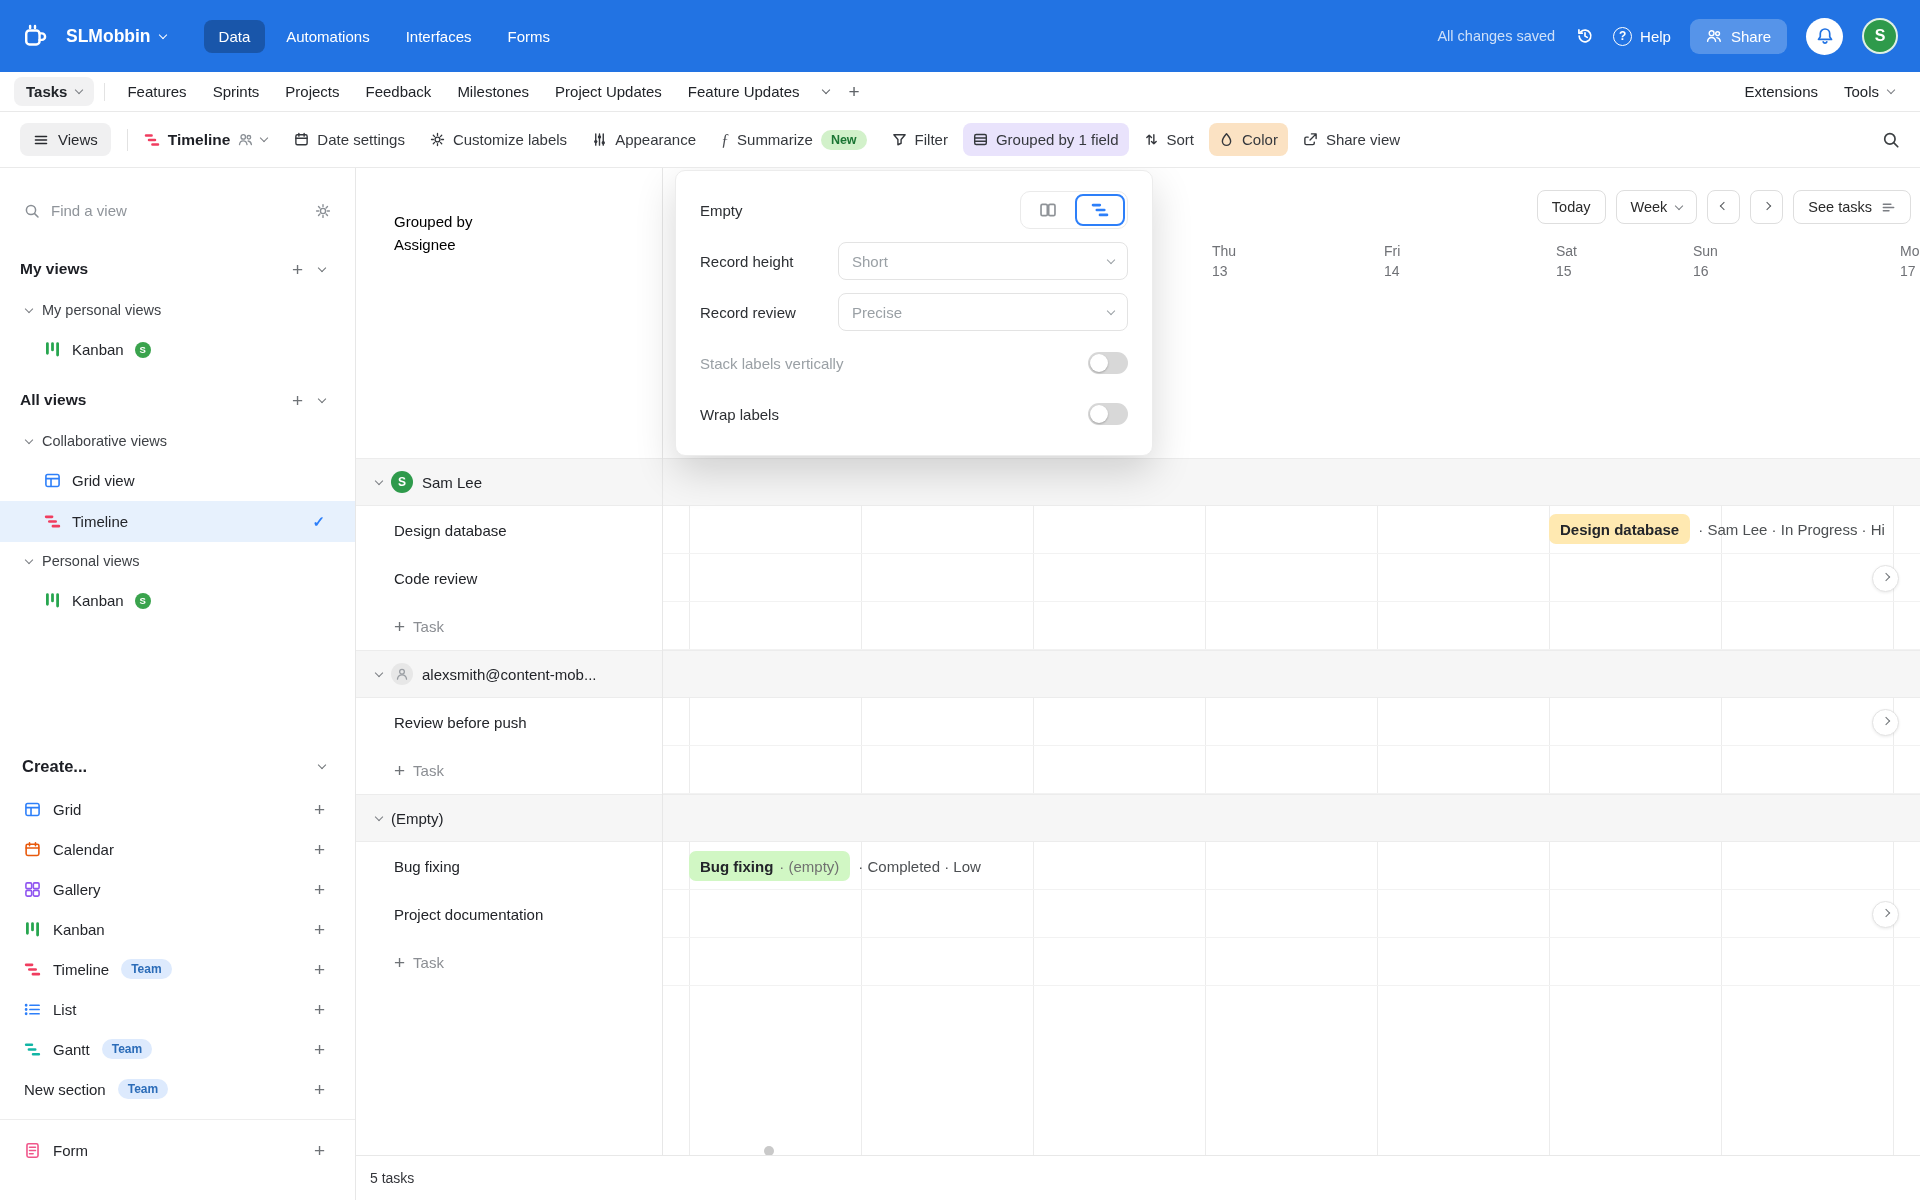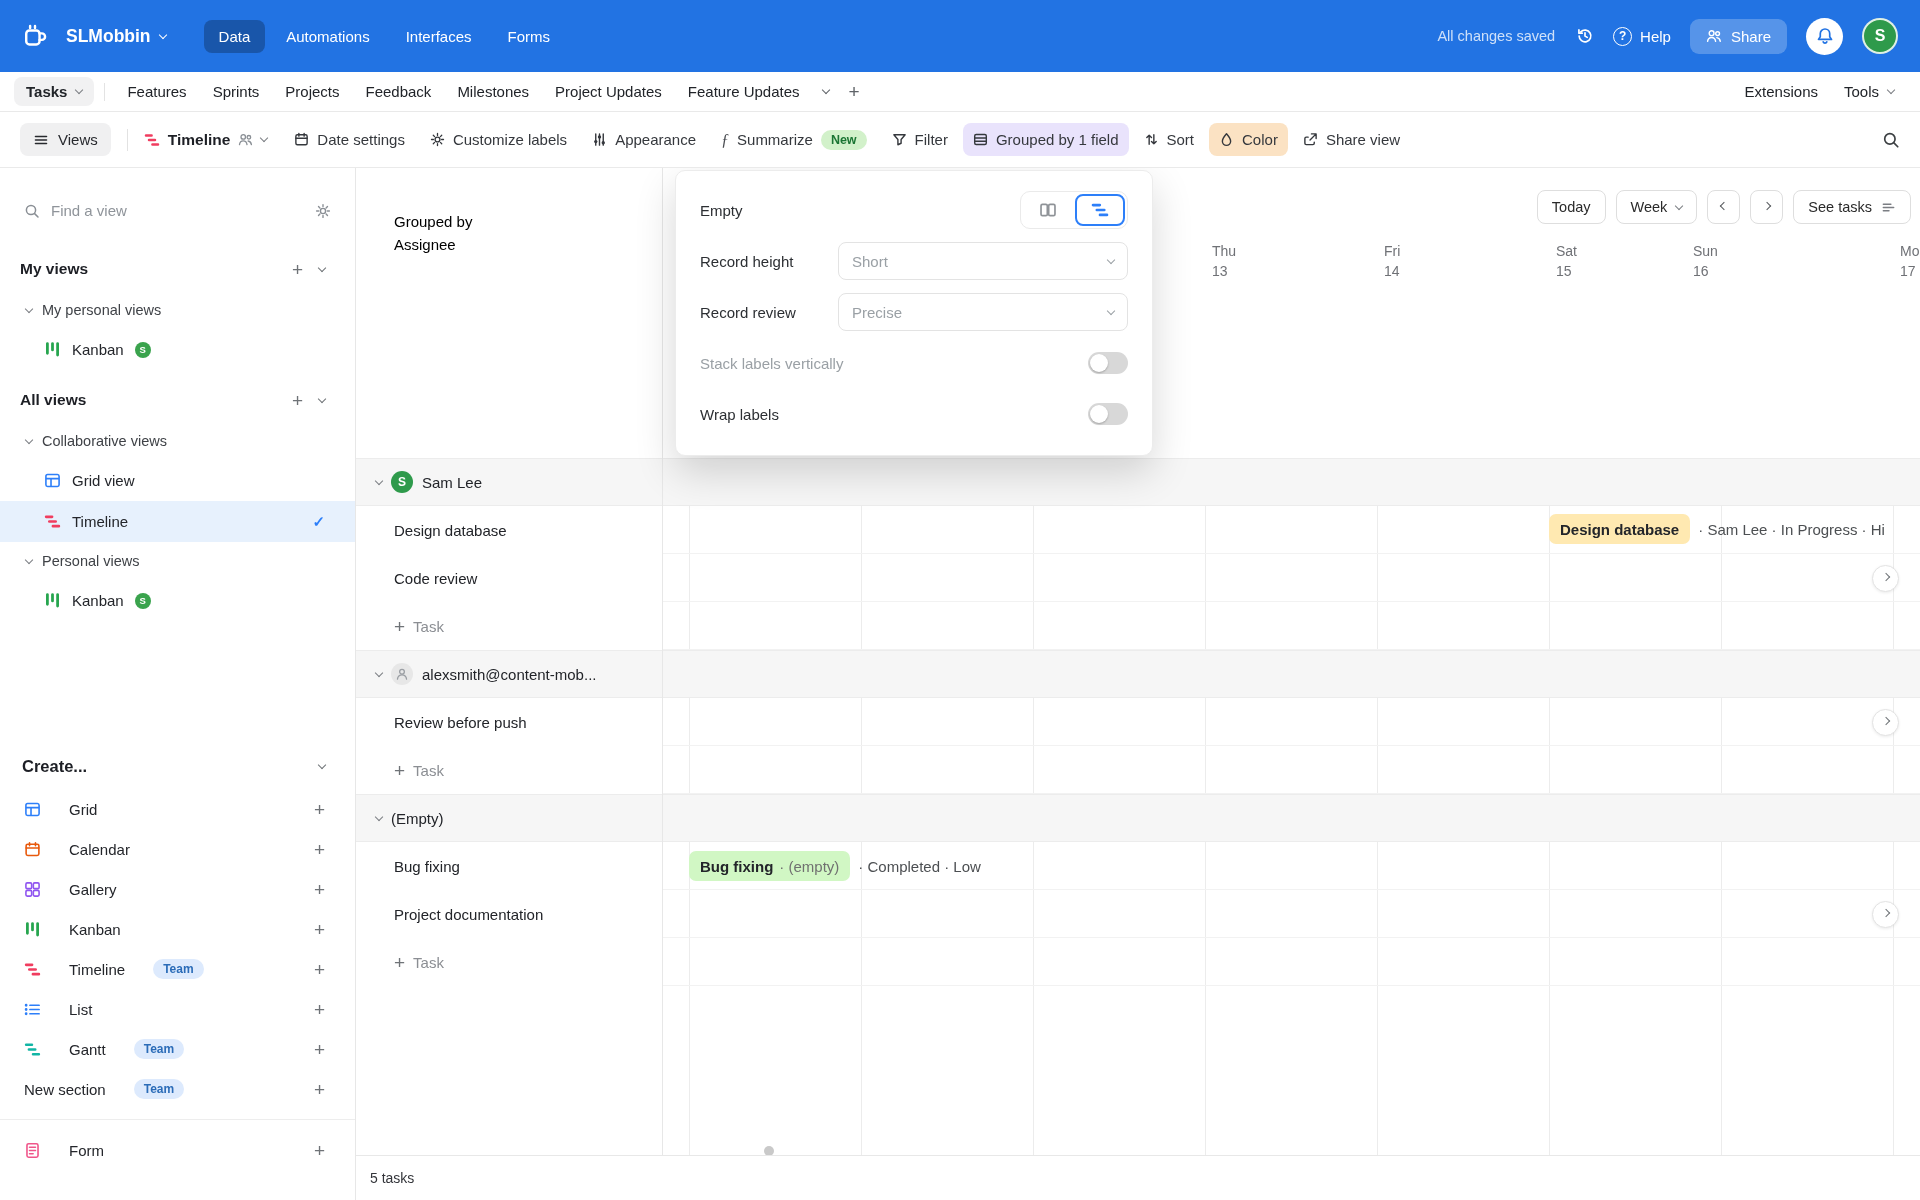--- a/index.html
+++ b/index.html
@@ -89,21 +89,21 @@
   .view-item.selected{background:#e7f1fd}
   .check{margin-left:auto;color:#2d7ff9;font-size:15px;font-weight:700}
   .mini-badge{width:16px;height:16px;border-radius:50%;background:#3aa34d;color:#fff;
     font-size:9.5px;font-weight:700;display:flex;align-items:center;justify-content:center}
   .c-grid{color:#2d7ff9}.c-cal{color:#e8590c}.c-gal{color:#9056f0}.c-kan{color:#26a54e}
   .c-tl{color:#f03d5f}.c-list{color:#2d7ff9}.c-gantt{color:#12b5a5}.c-form{color:#f0558a}
   .sb-gap{flex:0 0 122px}
   .create-head{display:flex;align-items:center;padding:0 30px 0 22px;height:46px;
     font-size:16.5px;font-weight:700;color:#1d1f25}
   .create-head .chv{margin-left:auto;color:#6f7377}
-  .create-item{display:flex;align-items:center;gap:28px;padding:0 30px 0 24px;height:40px;
+  .create-item{display:flex;align-items:center;gap:12px;padding:0 30px 0 24px;height:40px;
     font-size:15px;color:#24262b}
   .plusr{margin-left:auto;color:#6f7377;font-size:19px;line-height:1}
   .team-badge{background:#ddeafd;color:#2b6cb8;font-size:12px;font-weight:600;
     padding:3px 10px;border-radius:11px}
   .side-divider{height:1px;background:#ededed;margin:10px 0}
 
   
   .main{flex:1;position:relative;background:#fff;overflow:hidden}
   .gb{position:absolute;top:42px;left:38px;font-size:15px;color:#000000;line-height:1.55}
   .tl-controls{position:absolute;top:22px;right:9px;display:flex;gap:10px;align-items:center;z-index:8}

